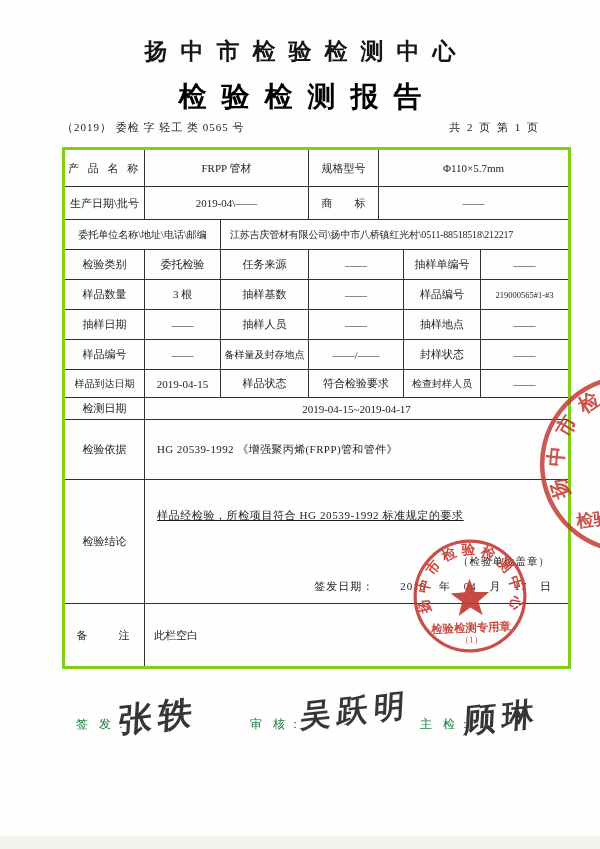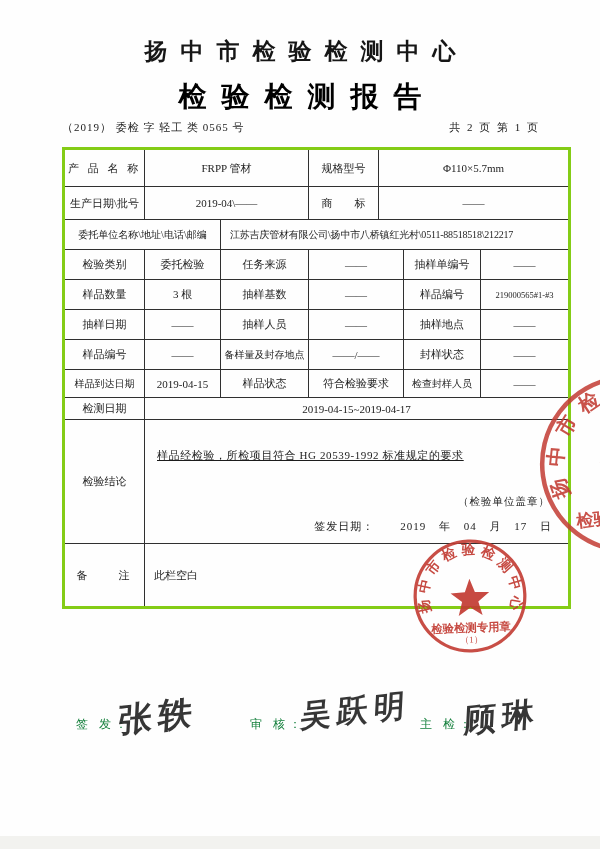--- a/index.html
+++ b/index.html
@@ -123,20 +123,24 @@
       <td>2019-04-15</td>
       <td>样品状态</td>
       <td colspan="2">符合检验要求</td>
       <td class="small">检查封样人员</td>
       <td>——</td>
     </tr>
     <tr style="height:22px">
       <td>检测日期</td>
       <td colspan="6">2019-04-15~2019-04-17</td>
     </tr>
+    <tr style="height:60px">
+      <td>检验依据</td>
+      <td colspan="6" class="basis-cell">HG 20539-1992 《增强聚丙烯(FRPP)管和管件》</td>
+    </tr>
     <tr style="height:124px">
       <td>检验结论</td>
       <td colspan="6" class="concl-cell">
         <div class="concl-text">样品经检验，所检项目符合 HG 20539-1992 标准规定的要求</div>
         <div class="seal-hint">（检验单位盖章）</div>
         <div class="issue-line">
           <span class="dl">签发日期：</span><span class="dv">2019 年 04 月 17 日</span>
         </div>
       </td>
     </tr>

